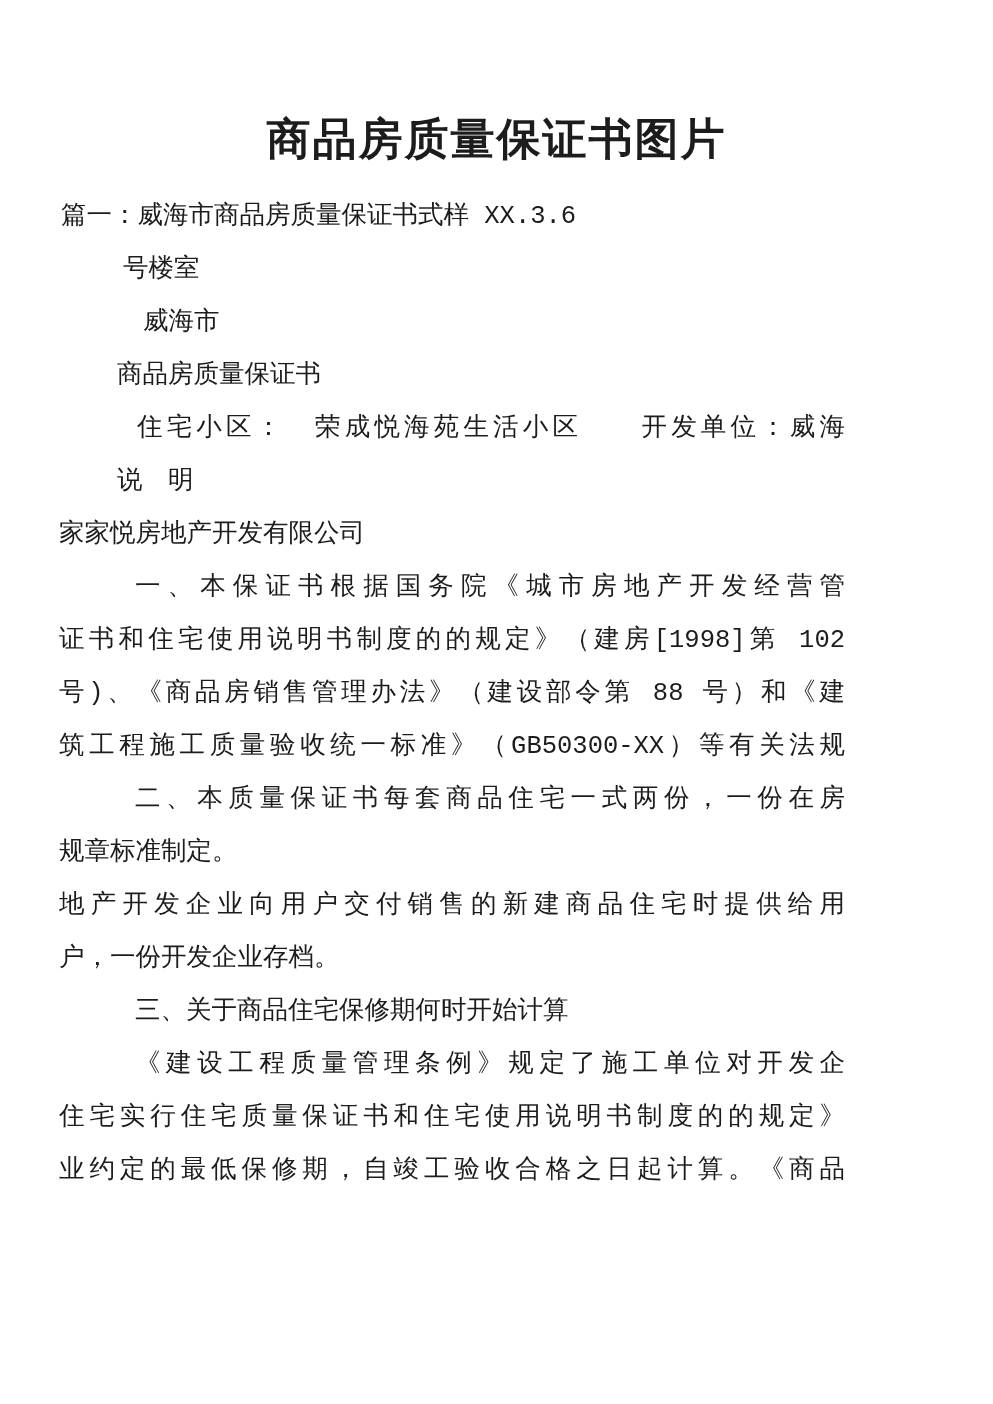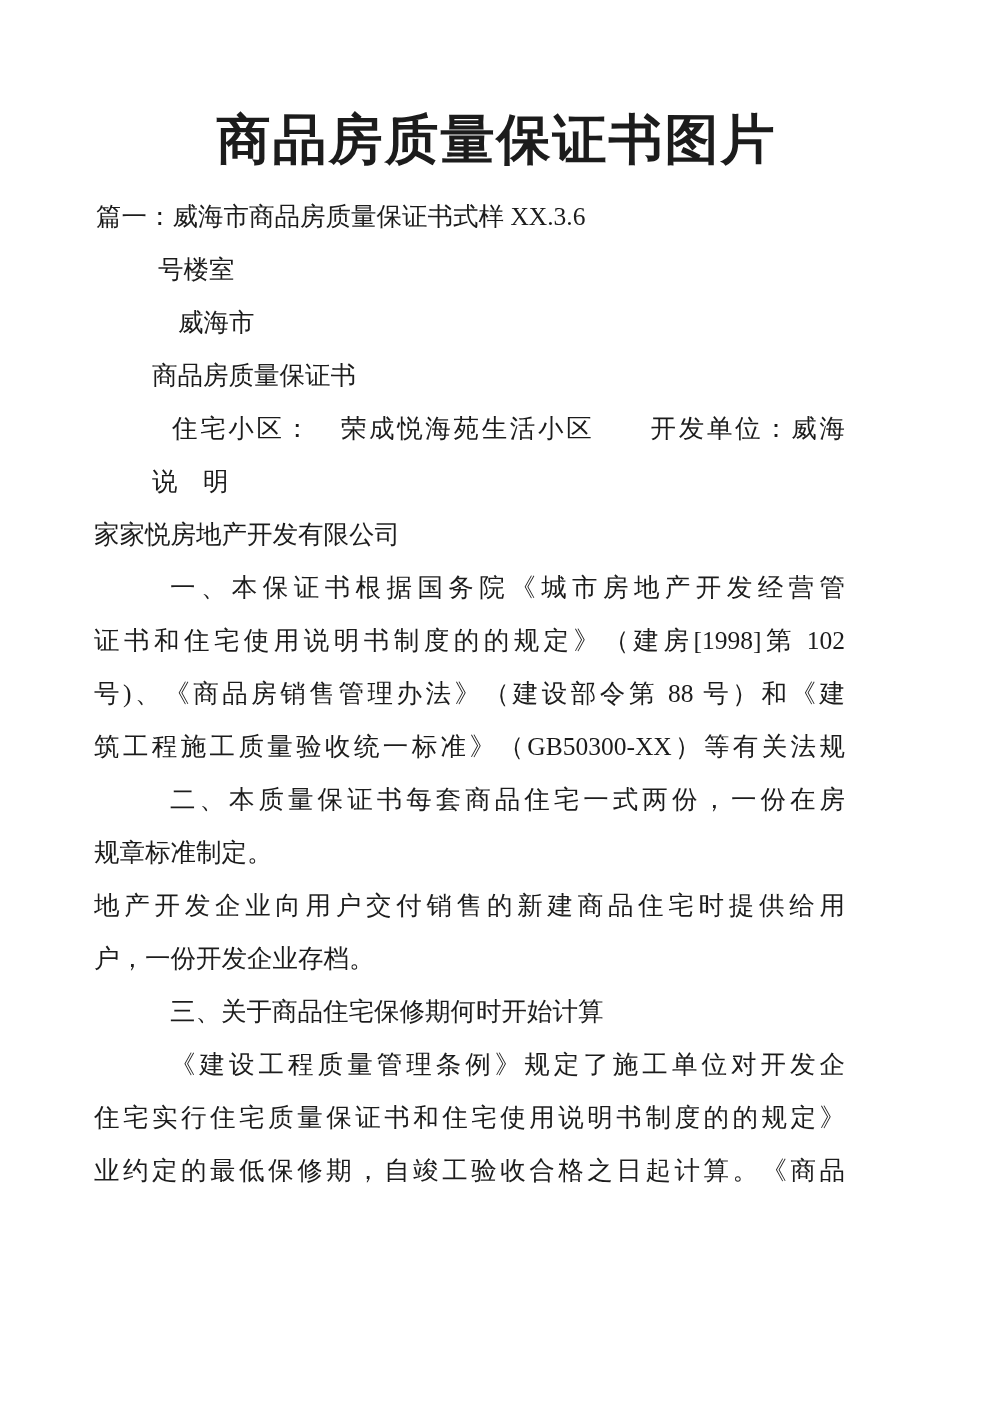--- a/index.html
+++ b/index.html
@@ -12,29 +12,30 @@
     color: #1c1c1c;
     font-family: "Liberation Serif", "DejaVu Serif", serif;
     overflow: hidden;
   }
   .doc-title {
     margin: 0;
     padding-top: 112px;
     height: 56px;
     line-height: 56px;
     text-align: center;
-    font-size: 54px;
+    font-size: 44px;
     font-weight: bold;
     letter-spacing: 2px;
     white-space: pre;
   }
   .doc-body {
     margin-top: 22px;
-    padding-left: 94px;
+    padding-left: 59px;
     padding-right: 148px; 
+    font-family: Liberation Mono, monospace;
   }
   .line {
     font-size: 25.5px;
     line-height: 53px;
     height: 53px;
     white-space: pre-wrap;
     overflow: hidden;
   }
   .line.justify {
     text-align: justify;

